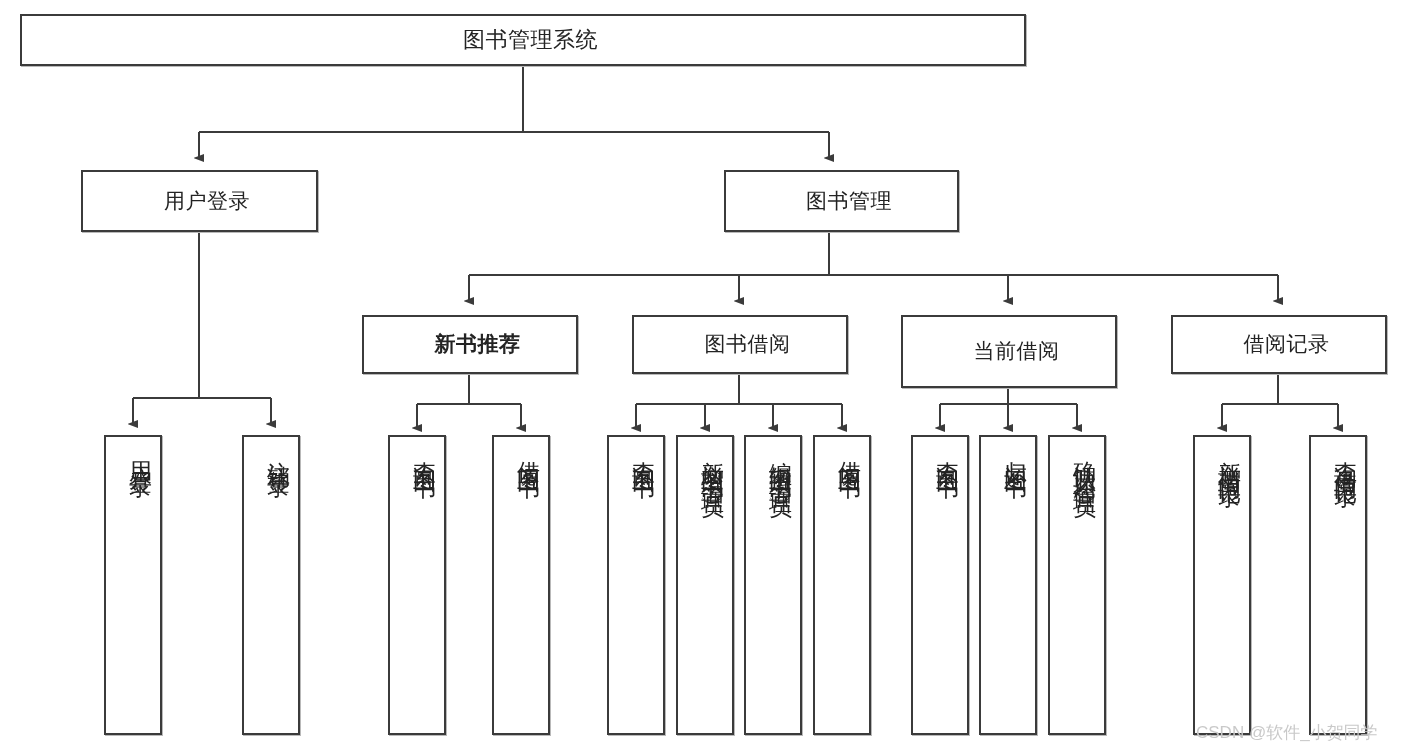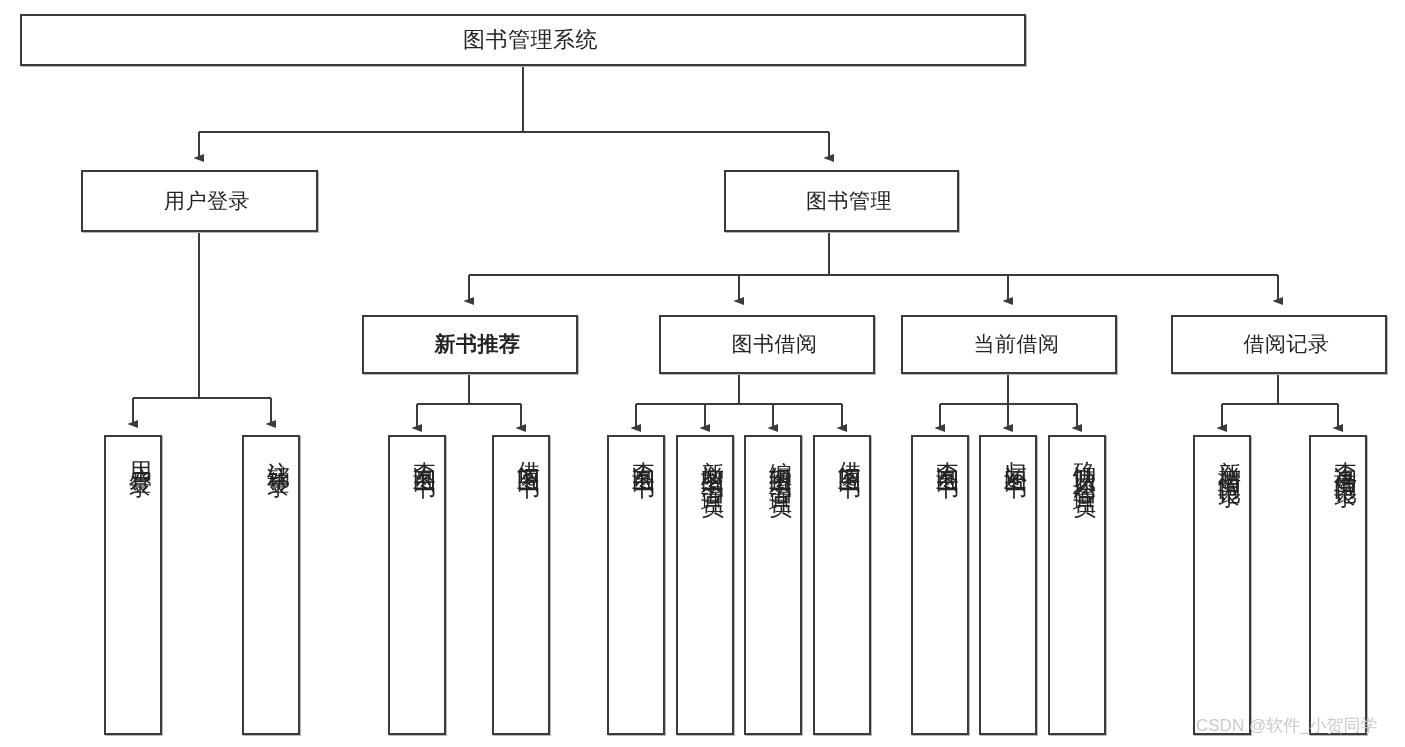--- a/index.html
+++ b/index.html
@@ -66,20 +66,21 @@
     letter-spacing: 5px;
     white-space: nowrap;
   }
   .watermark {
     position: absolute;
     color: #c9c9c9;
     font-size: 17px;
     white-space: nowrap;
     z-index: 5;
     font-family: "Liberation Sans", "DejaVu Sans", sans-serif;
+    margin-top: 7px;
   }
 </style>
 </head>
 <body>
 
 <div id="diagram-root">
 
   <svg id="edge-layer" viewBox="0 0 1405 747" width="1405" height="747" xmlns="http://www.w3.org/2000/svg">
     <defs>
       <marker id="arrowhead" markerWidth="10" markerHeight="10" refX="5" refY="5" orient="auto" markerUnits="userSpaceOnUse">
@@ -141,25 +142,25 @@
   </div>
 
   <div class="node horiz" style="left:724px; top:170px; width:235px; height:62px;">
     <span class="node-label">图书管理</span>
   </div>
 
   <div class="node horiz" style="left:362px; top:315px; width:216px; height:59px;font-weight:bold;">
     <span class="node-label">新书推荐</span>
   </div>
 
-  <div class="node horiz" style="left:632px; top:315px; width:216px; height:59px;margin-left:27px;">
+  <div class="node horiz" style="left:632px; top:315px; width:216px; height:59px;">
     <span class="node-label">图书借阅</span>
   </div>
 
-  <div class="node horiz" style="left:901px; top:315px; width:216px; height:59px;">
+  <div class="node horiz" style="left:901px; top:315px; width:216px; height:73px;">
     <span class="node-label">当前借阅</span>
   </div>
 
   <div class="node horiz" style="left:1171px; top:315px; width:216px; height:59px;justify-content:center;">
     <span class="node-label">借阅记录</span>
   </div>
 
   <div class="node vert" style="left:104px; top:435px; width:58px; height:300px;">
     <span class="node-label">用户登录</span>
   </div>

